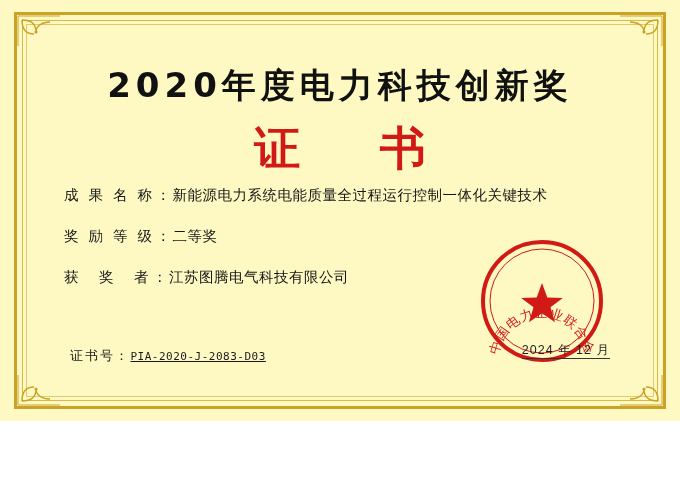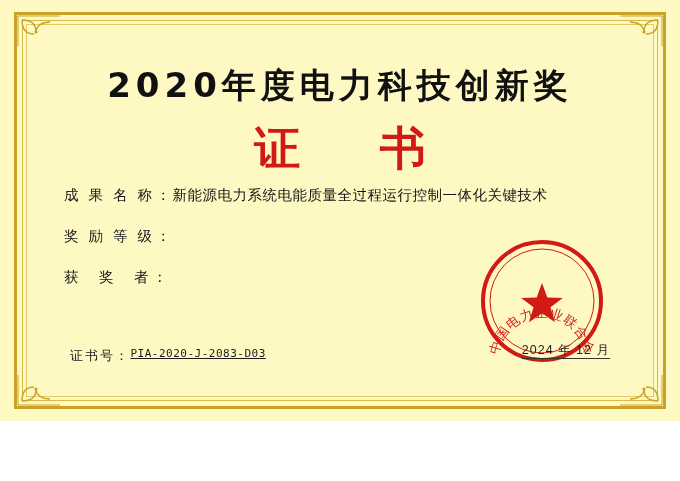--- a/index.html
+++ b/index.html
@@ -121,21 +121,21 @@
 
   
   .cert-no {
     position: absolute;
     left: 70px;
     bottom: 56px;
     font-size: 13px;
     color: #1a1a1a;
     letter-spacing: 0.5px;
     display: flex;
-    align-items: flex-start;
+    align-items: center;
   }
   .cert-no .cn-label { letter-spacing: 2px; }
   .cert-no .cn-value {
     font-family: "DejaVu Sans Mono", monospace;
     font-size: 11px;
     margin-left: 2px;
     text-decoration: underline;
   }
 
   
@@ -210,25 +210,27 @@
 
     <div class="field-row">
       <span class="field-label">成 果 名 称</span>
       <span class="field-colon">：</span>
       <span class="field-value">新能源电力系统电能质量全过程运行控制一体化关键技术</span>
     </div>
 
     <div class="field-row">
       <span class="field-label">奖 励 等 级</span>
       <span class="field-colon">：</span>
+      <span class="field-value">二等奖</span>
     </div>
 
     <div class="field-row">
       <span class="field-label">获　奖　者</span>
       <span class="field-colon">：</span>
+      <span class="field-value">江苏图腾电气科技有限公司</span>
     </div>
 
   </div>
 
   <div class="cert-no">
     <span class="cn-label">证书号</span>
     <span>：</span>
     <span class="cn-value">PIA-2020-J-2083-D03</span>
   </div>
 

